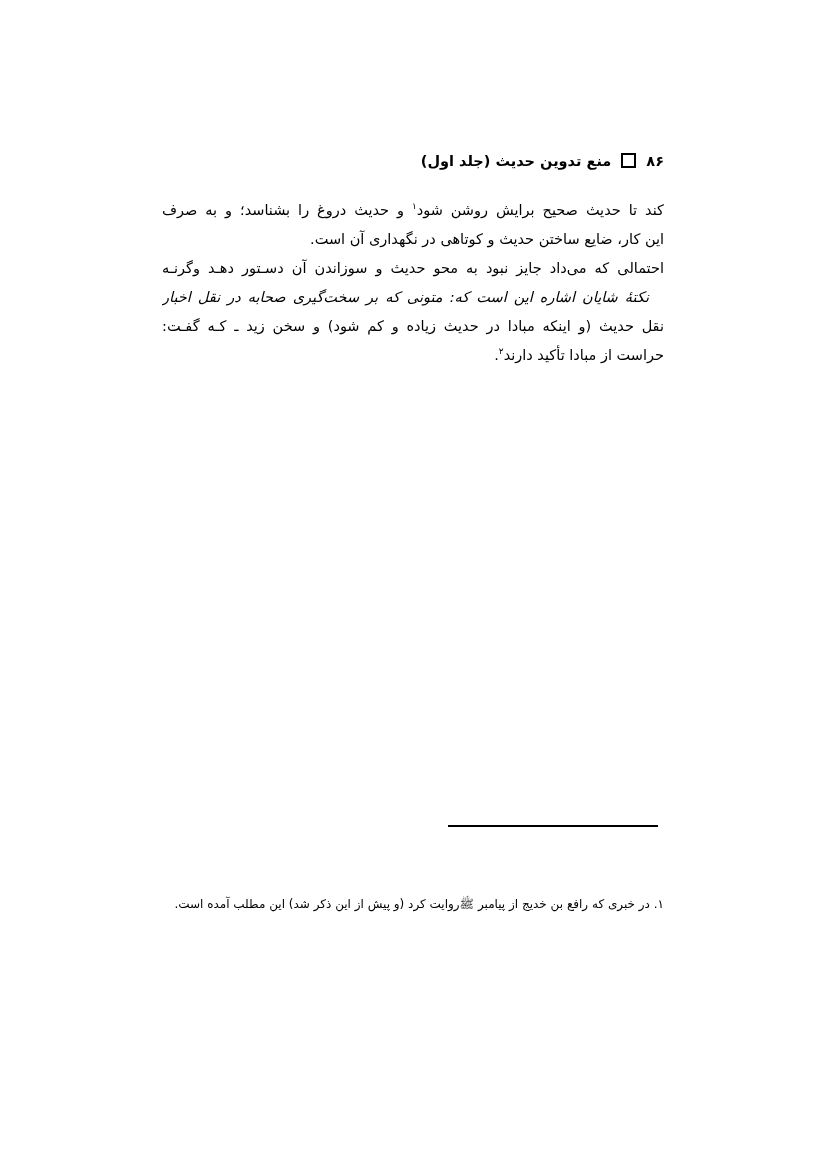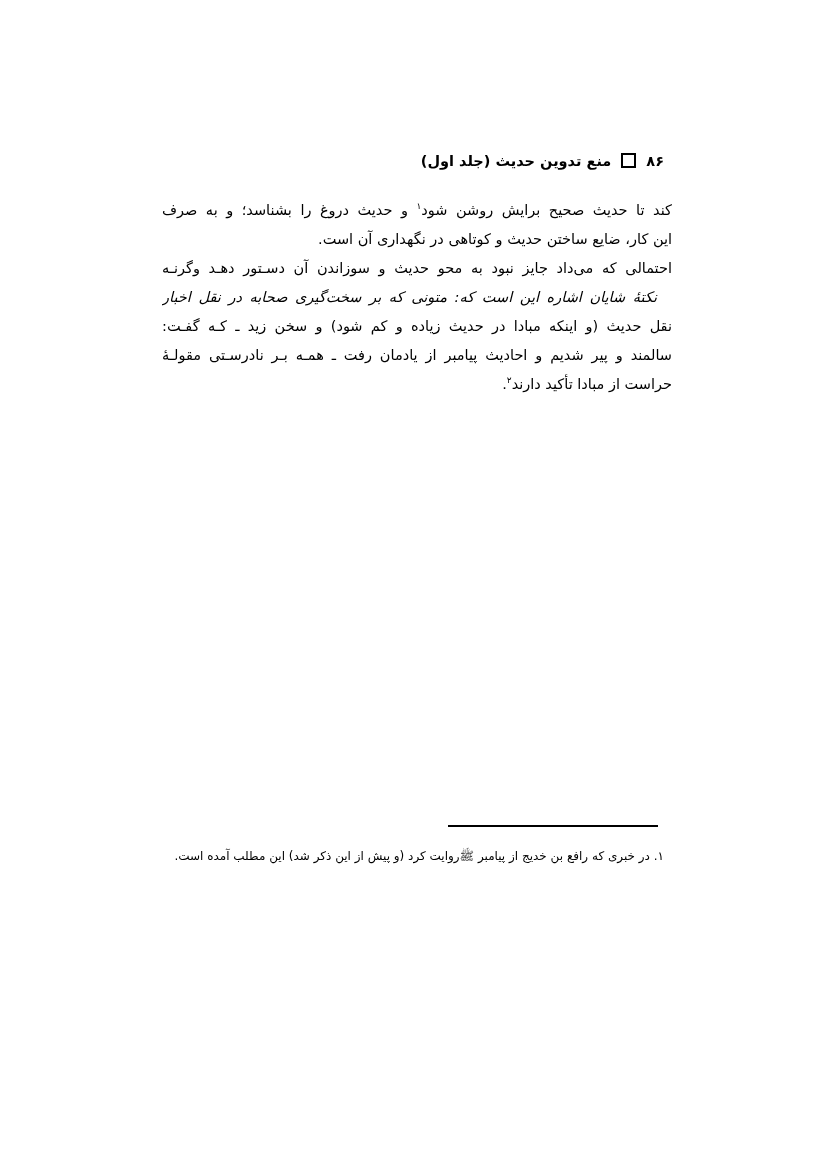--- a/index.html
+++ b/index.html
@@ -29,21 +29,21 @@
     width: 11px;
     height: 11px;
     border: 2.5px solid #000;
     display: inline-block;
     flex: 0 0 auto;
     margin-top: -2px;
   }
   .bodytext {
     position: absolute;
     top: 196px;
-    right: 154px;
+    right: 162px;
     left: 162px;
     font-size: 14.5px;
   }
   .bline {
     height: 29px;
     line-height: 29px;
     white-space: nowrap;
     text-align: justify;
     text-align-last: justify;
     text-justify: inter-word;
@@ -72,20 +72,21 @@
     font-size: 12px;
   }
   .fline {
     height: 27.5px;
     line-height: 27.5px;
     white-space: nowrap;
     text-align: justify;
     text-align-last: justify;
     text-justify: inter-word;
     overflow: hidden;
+    margin-top: 48px;
   }
   .fline.lastline { text-align-last: right; }
   .fline.hang { padding-right: 14px; }
 </style>
 </head>
 <body>
 
 <div class="page">
 
   <div class="header">
@@ -96,21 +97,20 @@
 
   <div class="bodytext">
     <div class="bline">
       <span>کند تا حدیث صحیح برایش روشن شود</span><sup class="fnref">۱</sup><span> و حدیث دروغ را بشناسد؛ و به صرف</span>
     </div>
     <div class="bline lastline">این کار، ضایع ساختن حدیث و کوتاهی در نگهداری آن است.</div>
     <div class="bline">احتمالی که می‌داد جایز نبود به محو حدیث و سوزاندن آن دسـتور دهـد وگرنـه</div>
 
     <div class="bline indent">نکتهٔ شایان اشاره این است که: متونی که بر سخت‌گیری صحابه در نقل اخبار</div>
     <div class="bline">نقل حدیث (و اینکه مبادا در حدیث زیاده و کم شود) و سخن زید ـ کـه گفـت:</div>
-    <div class="bline">سالمند و پیر شدیم و احادیث پیامبر از یادمان رفت  ـ همـه بـر نادرسـتی مقولـهٔ</div>
     <div class="bline lastline">
       <span>حراست از مبادا تأکید دارند</span><sup class="fnref">۲</sup><span>.</span>
     </div>
   </div>
 
   <div class="fn-rule"></div>
 
   <div class="footnotes">
     <div class="fline lastline">۱. در خبری که رافع بن خدیج از پیامبر ﷺروایت کرد (و پیش از این ذکر شد) این مطلب آمده است.</div>
   </div>

